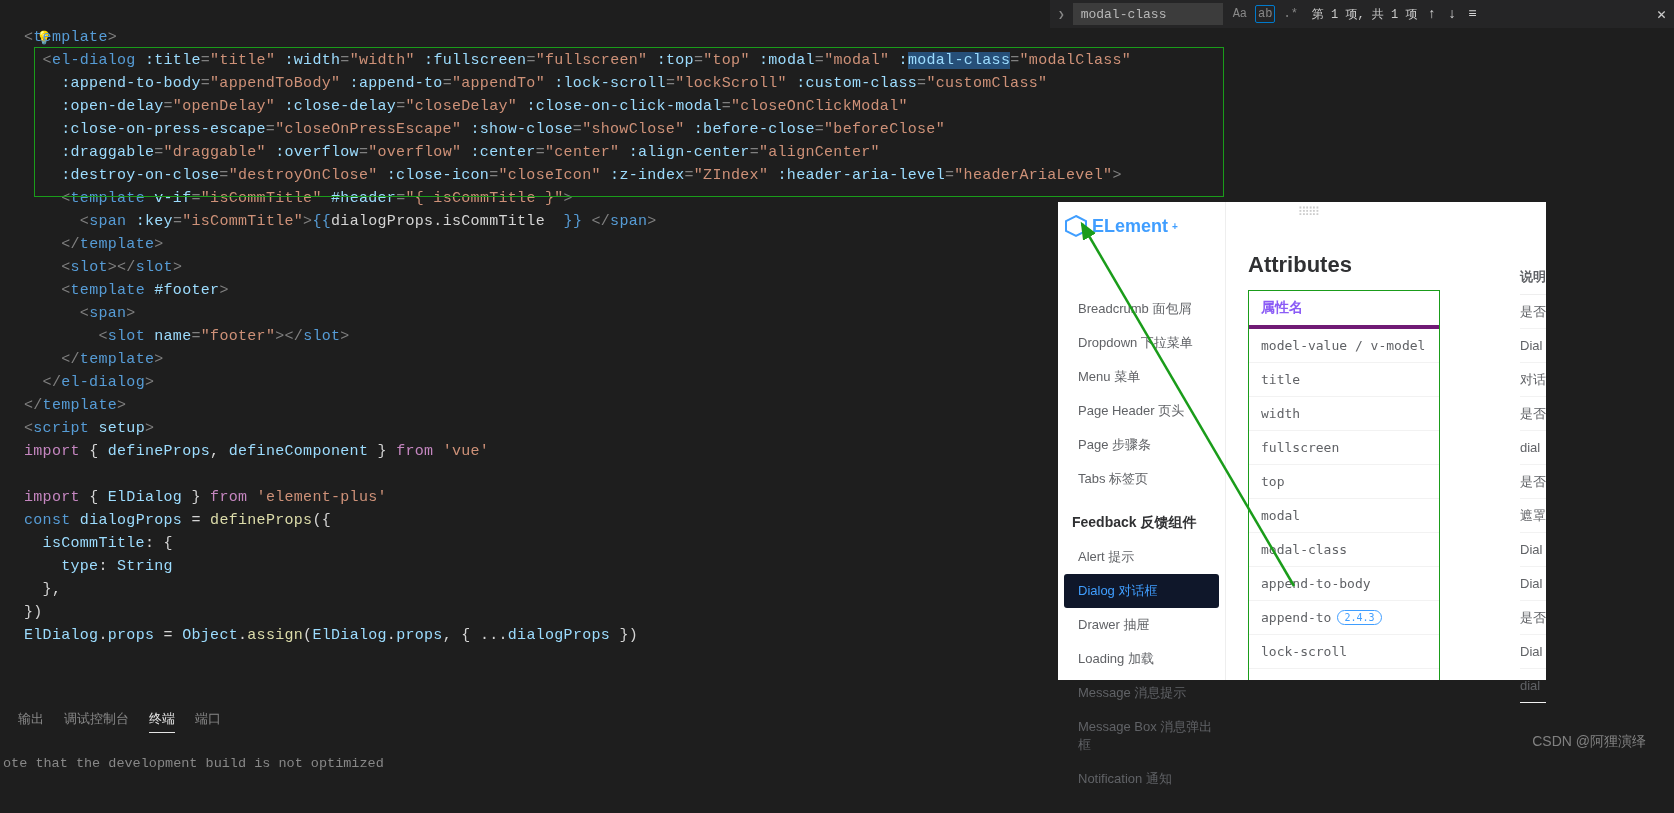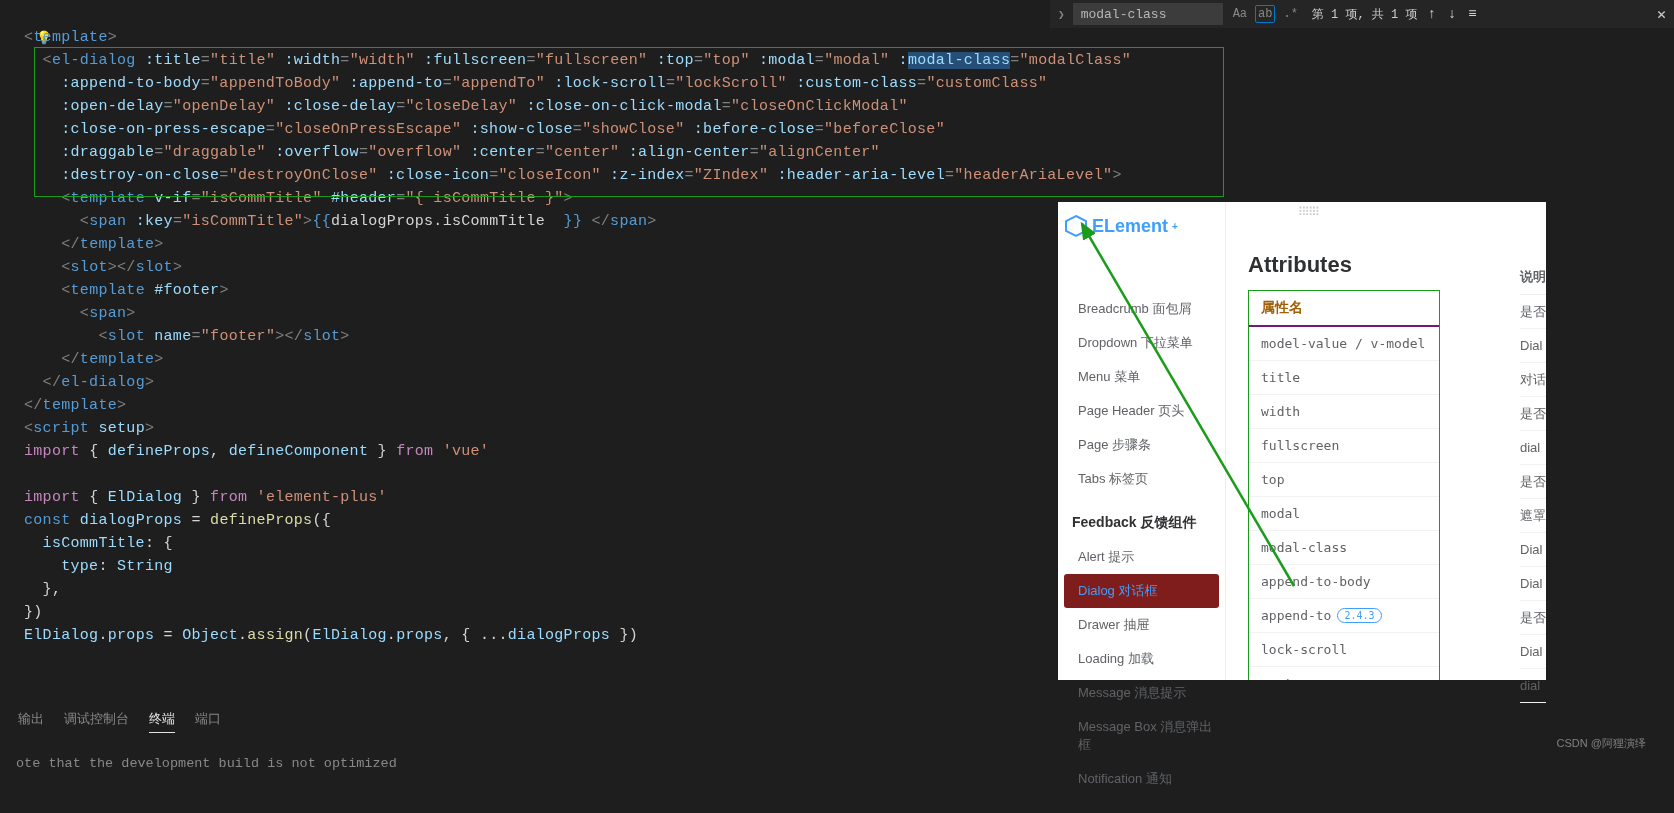--- a/index.html
+++ b/index.html
@@ -25,42 +25,42 @@
 .t-var { color: #9cdcfe; }
 .t-func { color: #dcdcaa; }
 .t-curly { color: #569cd6; }
 .t-default { color: #d4d4d4; }
 .highlight-sel { background: #264f78; }
 .highlight-box { position: absolute; border: 1px solid #1a9c1a; pointer-events: none; }
 .bulb { position: absolute; top: 30px; left: 36px; color: #ffcc00; font-size: 13px; }
 .tabs-bar { position: absolute; bottom: 80px; left: 18px; display: flex; gap: 20px; color: #888; font-size: 13px; }
 .tab-item { cursor: pointer; padding: 4px 0; margin-top: 8px; }
 .tab-item.active { color: #e4e4e4; border-bottom: 1px solid #e4e4e4; }
-.terminal-msg { position: absolute; bottom: 42px; left: 0; color: #888; font-size: 13.5px; padding-left: 16px; }
+.terminal-msg { position: absolute; bottom: 42px; left: 0; color: #888; font-size: 13.5px; padding-left: 3px; }
 .doc-panel { position: absolute; top: 202px; left: 1058px; width: 488px; height: 478px; background: #fff; color: #333; font-family: -apple-system, Helvetica, Arial, sans-serif; display: flex; }
 .doc-logo { position: absolute; top: 12px; left: 6px; color: #409eff; font-weight: 600; font-size: 18px; display: flex; align-items: center; gap: 4px; }
 .doc-logo svg { width: 24px; height: 24px; }
 .doc-sidebar { width: 168px; padding-top: 90px; font-size: 13px; color: #606266; border-right: 1px solid #eee; }
 .doc-nav-item { padding: 8px 0 8px 20px; cursor: pointer; }
-.doc-nav-item.active { color: #409eff; background: #7f1d1d; border-radius: 3px; margin: 0 6px; padding-left: 14px; }
+.doc-nav-item.active { color: #409eff; background: #0f172a; border-radius: 3px; margin: 0 6px; padding-left: 14px; }
 .doc-nav-heading { padding: 18px 0 8px 14px; color: #303133; font-weight: 600; font-size: 14px; }
 .doc-main { flex: 1; padding: 50px 0 0 22px; overflow: hidden; }
 .doc-title { font-size: 22px; font-weight: 600; color: #303133; margin-bottom: 12px; }
 .attr-table { border: 1px solid #1a9c1a; width: 192px; }
-.attr-header { padding: 8px 12px; font-size: 14px; color: #a16207; font-weight: 600; border-bottom: 2px solid #701a75; }
+.attr-header { padding: 8px 12px; font-size: 14px; color: #8b5cf6; font-weight: 600; border-bottom: 4px solid #701a75; }
 .attr-row { padding: 9px 12px; font-size: 13px; color: #606266; font-family: Consolas, monospace; border-bottom: 1px solid #f2f2f2; display: flex; align-items: center; gap: 6px; }
 .attr-row:last-child { border-bottom: none; }
 .badge { font-size: 10px; padding: 1px 6px; border-radius: 10px; }
 .badge-ver { border: 1px solid #409eff; color: #409eff; }
 .badge-dep { border: 1px solid #e6a23c; color: #e6a23c; }
 .desc-col { position: absolute; right: 0; top: 58px; width: 26px; font-size: 13px; color: #606266; margin-left: 20px; }
 .desc-header { padding: 8px 0; font-weight: 600; border-bottom: 1px solid #eee; }
 .desc-row { padding: 9px 0; border-bottom: 1px solid #f2f2f2; height: 34px; display: flex; align-items: center; white-space: nowrap; overflow: hidden; }
 .drag-dots { position: absolute; top: 3px; right: 228px; color: #ccc; font-size: 12px; letter-spacing: -2px; }
-.watermark { position: absolute; bottom: 62px; right: 28px; color: #aaa; font-size: 11px; opacity: 0.7; font-family: sans-serif; }
+.watermark { position: absolute; bottom: 62px; right: 28px; color: #aaa; font-size: 14px; opacity: 0.7; font-family: sans-serif; }
 .green-arrow { position: absolute; top: 216px; left: 1074px; pointer-events: none; }
 </style>
 </head>
 <body>
 
 <div class="editor-area">
 
   <div class="search-bar">
     <span class="search-chevron">❯</span>
     <input class="search-input" value="modal-class" style="">

